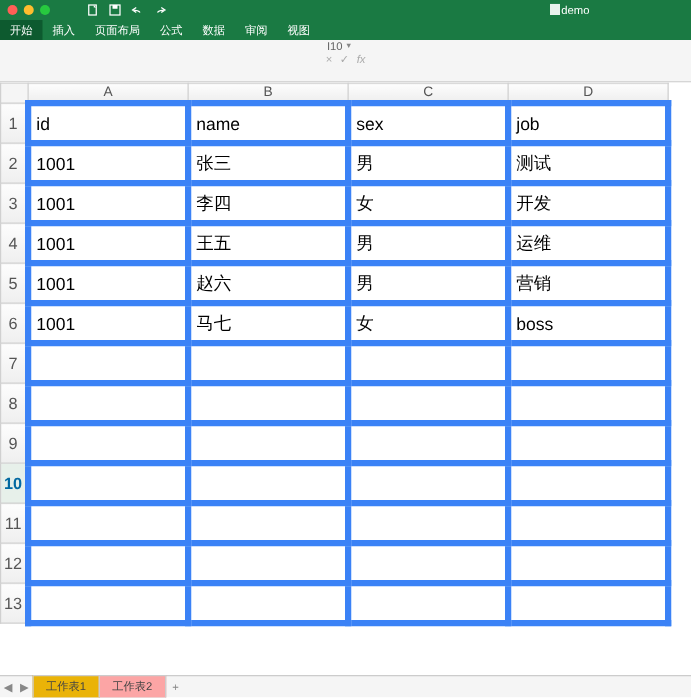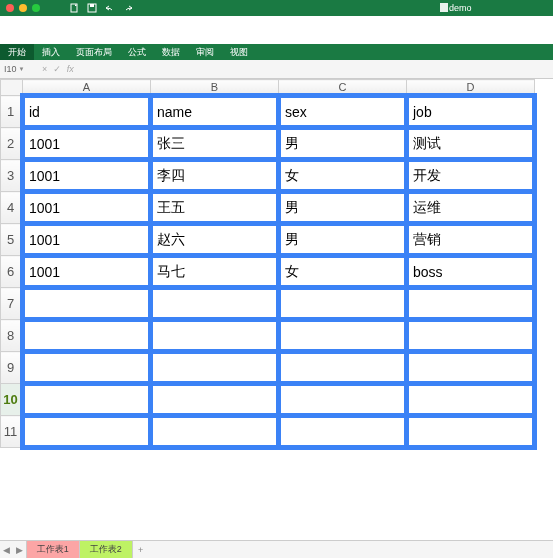--- a/index.html
+++ b/index.html
@@ -11,49 +11,49 @@
     .tl { width: 8px; height: 8px; border-radius: 50%; }
     .tl-close { background: #ff5f56; }
     .tl-min { background: #ffbd2e; }
     .tl-max { background: #27c93f; }
     .qat { margin-left: 30px; display: flex; gap: 8px; align-items: center; }
     .qat svg { display: block; }
     .filename { position: absolute; left: 50%; transform: translateX(-50%); color: #fff; font-size: 9px; display: flex; align-items: center; gap: 1px; left: 440px; transform:none;}
     .filename svg { flex-shrink: 0; }
 
     
-    .menubar { background: #1a7a43; height: 16px; display: flex; align-items: center; padding: 0 0; font-size: 9px; color: #fff; margin-top: 28px; }
+    .menubar { background: #1a7a43; height: 16px; display: flex; align-items: center; padding: 0 0; font-size: 9px; color: #fff; }
     .menuitem { padding: 2px 8px; cursor: pointer; }
     .menuitem.active { background: #0d5a2f; }
 
     
-    .formulabar { height: 19px; background: #f5f5f5; border-bottom: 1px solid #ccc; display: flex; align-items: center; font-size: 9px; }
+    .formulabar { height: 34px; background: #f5f5f5; border-bottom: 1px solid #ccc; display: flex; align-items: center; font-size: 9px; flex-direction: column; }
     .namebox { width: 38px; padding: 0 4px; color: #666; display:flex; align-items:center; gap:2px;}
     .namebox-chev { font-size:6px; color:#888; }
     .fb-btns { display: flex; gap: 6px; padding: 0 4px; color: #aaa; align-items:center;}
     .fb-fx { font-style: italic; }
     .cellinput { flex: 1; padding: 0 6px; }
 
     
     .sheet { flex: 1; overflow: auto; background: #fff; position: relative;}
     table { border-collapse: collapse; table-layout: fixed; }
     .selall { width: 22px; height: 16px; background: #f5f5f5; border: 1px solid #d0d0d0; }
     .colhdr { height: 16px; background: linear-gradient(#fdfdfd,#efefef); border: 1px solid #d0d0d0; font-size: 11px; color: #555; text-align: center; font-weight: normal; }
     .rowhdr { width: 22px; background: linear-gradient(#fdfdfd,#efefef); border: 1px solid #d0d0d0; font-size: 13px; color: #555; text-align: center; font-weight: normal; }
-    .rowhdr.active { font-weight: bold; color: #4d7c0f; background: #e7f0ea;}
+    .rowhdr.active { font-weight: bold; color: #0369a1; background: #e7f0ea;}
     td.cell { border: 5px solid #3b82f6; font-size: 14px; padding: 0 4px; height: 32px; white-space: nowrap; overflow: visible; }
     td.cell.num { text-align: left; }
     td.cell.txt { text-align: left; }
     .datacol { width: 128px; }
 
     
     .tabstrip { height: 18px; background: #f5f5f5; border-top: 1px solid #ccc; display: flex; align-items: center; font-size: 9px; }
     .navbtn { padding: 0 3px; color: #888; cursor: pointer; font-size:9px;}
-    .sheettab { padding: 2px 10px; border: 1px solid #ccc; background: #fca5a5; color: #444; cursor: pointer; margin-right:-1px;}
-    .sheettab.inactive { background: #bef264; }
+    .sheettab { padding: 2px 10px; border: 1px solid #ccc; background: #eab308; color: #444; cursor: pointer; margin-right:-1px;}
+    .sheettab.inactive { background: #fca5a5; }
     .addtab { padding: 0 6px; color: #888; cursor: pointer; }
   </style>
 </head>
 <body>
 
 <div class="titlebar">
   <div class="traffic-lights">
     <div class="tl tl-close"></div>
     <div class="tl tl-min"></div>
     <div class="tl tl-max"></div>
@@ -195,20 +195,34 @@
           <td class="cell txt"></td>
           <td class="cell txt"></td>
         </tr>
         <tr>
           <th class="rowhdr">11</th>
           <td class="cell txt"></td>
           <td class="cell txt"></td>
           <td class="cell txt"></td>
           <td class="cell txt"></td>
         </tr>
+        <tr>
+          <th class="rowhdr">12</th>
+          <td class="cell txt"></td>
+          <td class="cell txt"></td>
+          <td class="cell txt"></td>
+          <td class="cell txt"></td>
+        </tr>
+        <tr>
+          <th class="rowhdr">13</th>
+          <td class="cell txt"></td>
+          <td class="cell txt"></td>
+          <td class="cell txt"></td>
+          <td class="cell txt"></td>
+        </tr>
       </tbody>
   </table>
 </div>
 
 <div class="tabstrip">
   <span class="navbtn">◀</span>
   <span class="navbtn">▶</span>
   <span class="sheettab">工作表1</span>
   <span class="sheettab inactive">工作表2</span>
   <span class="addtab">+</span>

